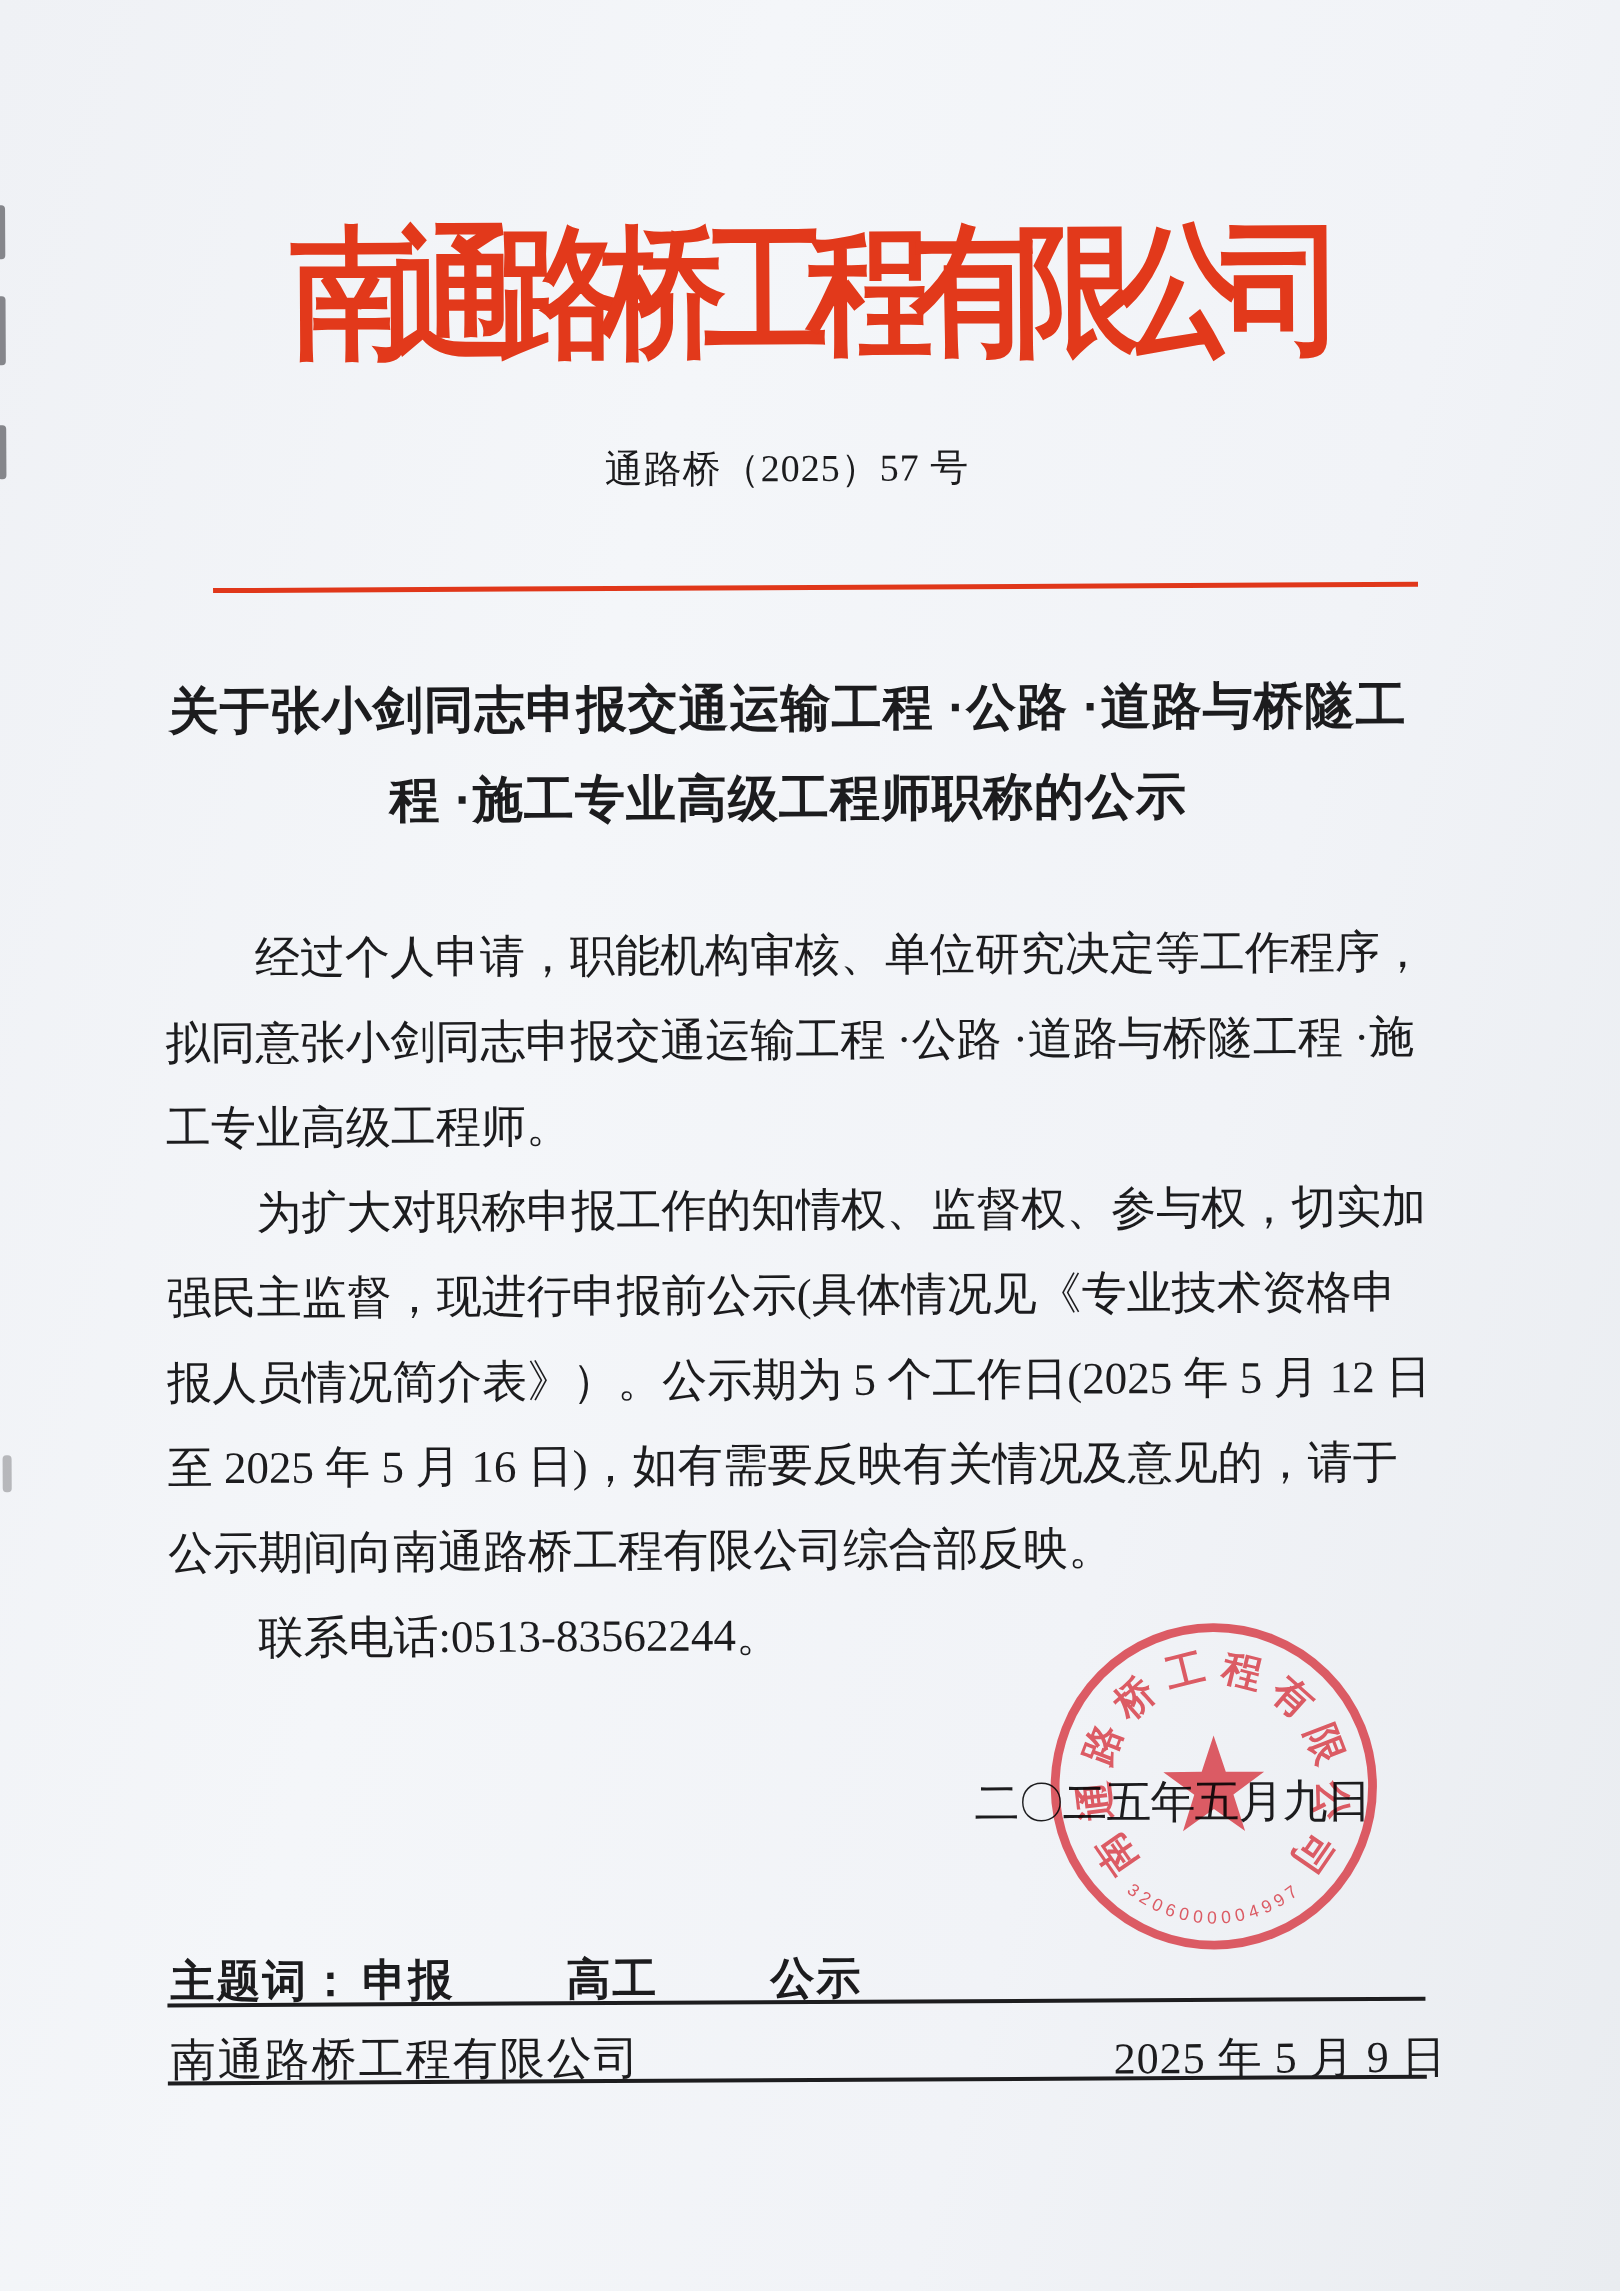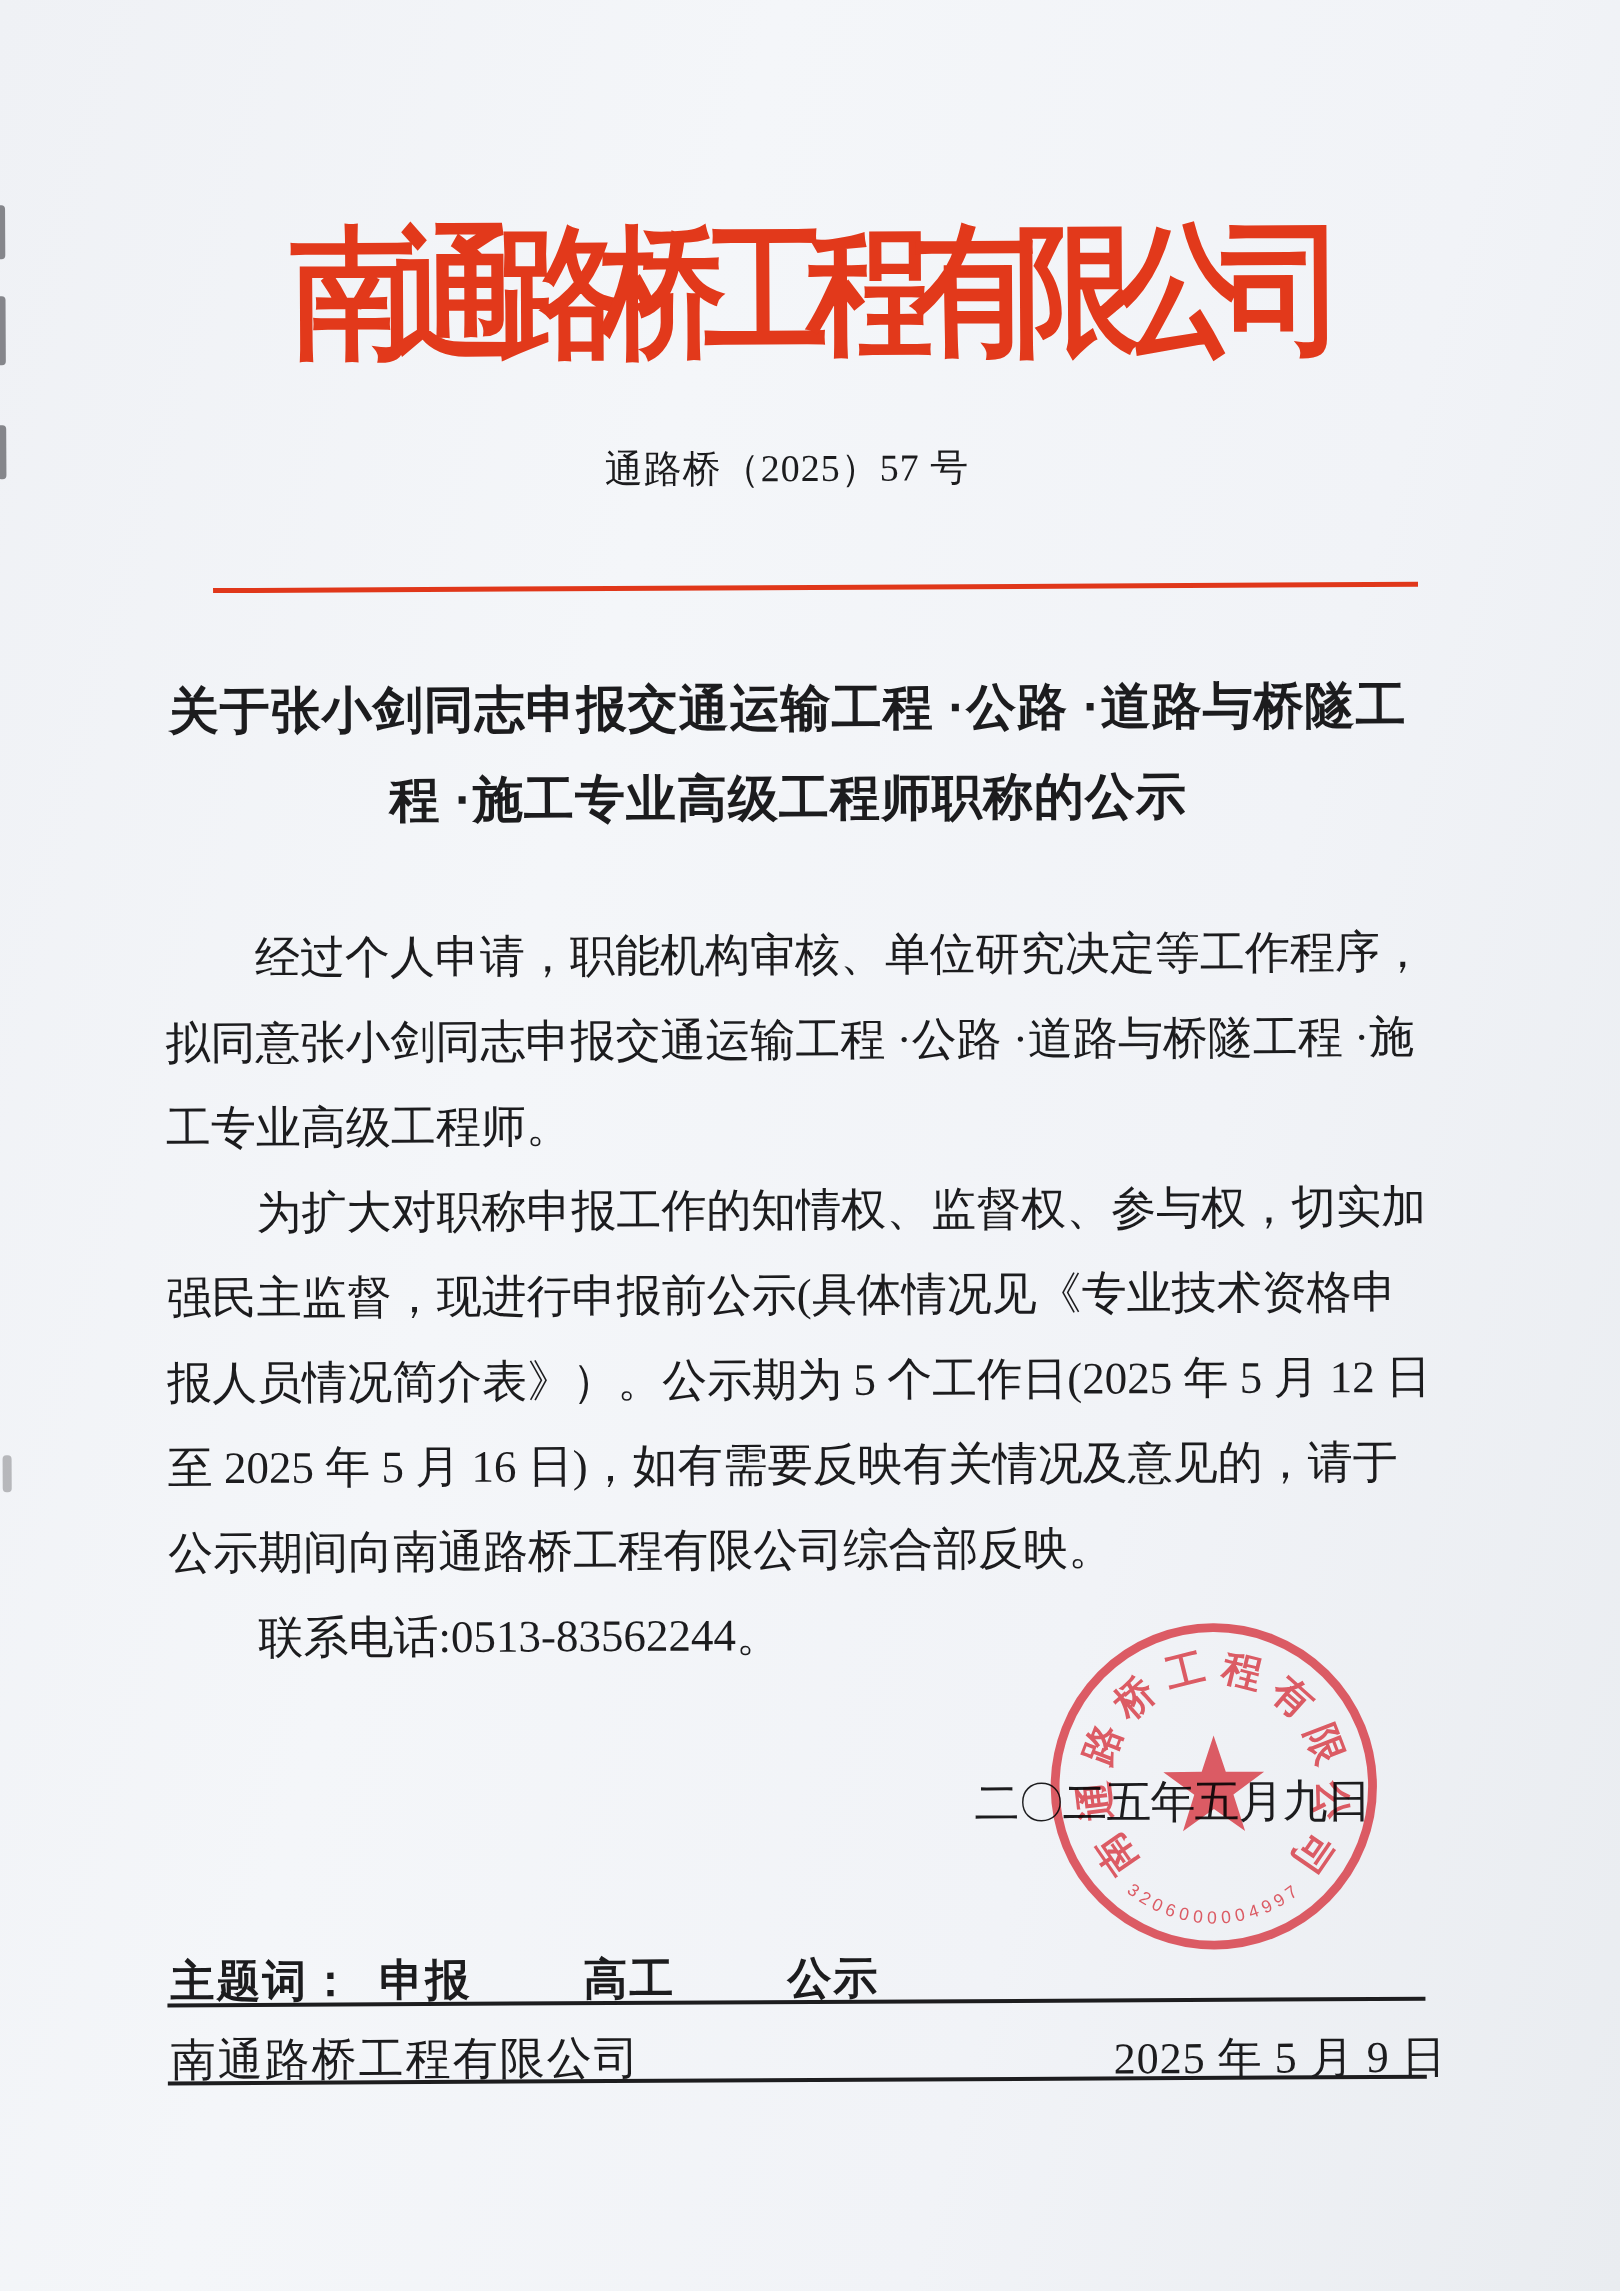--- a/index.html
+++ b/index.html
@@ -31,21 +31,21 @@
 
   .date-cn{position:absolute;top:1774px;left:162px;width:1204px;text-align:right;
     font-size:45px;letter-spacing:-1px;}
 
   .stamp{position:absolute;left:1041px;top:1620px;width:337px;height:337px;
     mix-blend-mode:multiply;opacity:.88;}
 
   .subject-row{position:absolute;top:1949px;left:165px;font-size:44px;font-weight:bold;
     letter-spacing:2px;font-family:"Liberation Sans",sans-serif;white-space:nowrap;}
   .subject-term{margin-left:112px;display:inline-block;}
-  .subject-term.first{margin-left:25px;}
+  .subject-term.first{margin-left:8px;}
   .rule{position:absolute;height:3.9px;background:#1d1d1f;}
   .rule-1{top:2000px;left:162px;width:1258px;}
   .rule-2{top:2078px;left:162px;width:1259px;}
   .company-row-name{position:absolute;top:2027px;left:165px;font-size:45px;letter-spacing:2px;}
   .company-row-date{position:absolute;top:2031px;left:162px;width:1279px;text-align:right;
     font-size:44px;letter-spacing:1px;}
 
   .mark{position:absolute;left:0;width:8.8px;background:#2e2e33;opacity:.55;border-radius:3.9px;}
   .m1{top:201px;height:54px;}
   .m2{top:292px;height:69px;}

